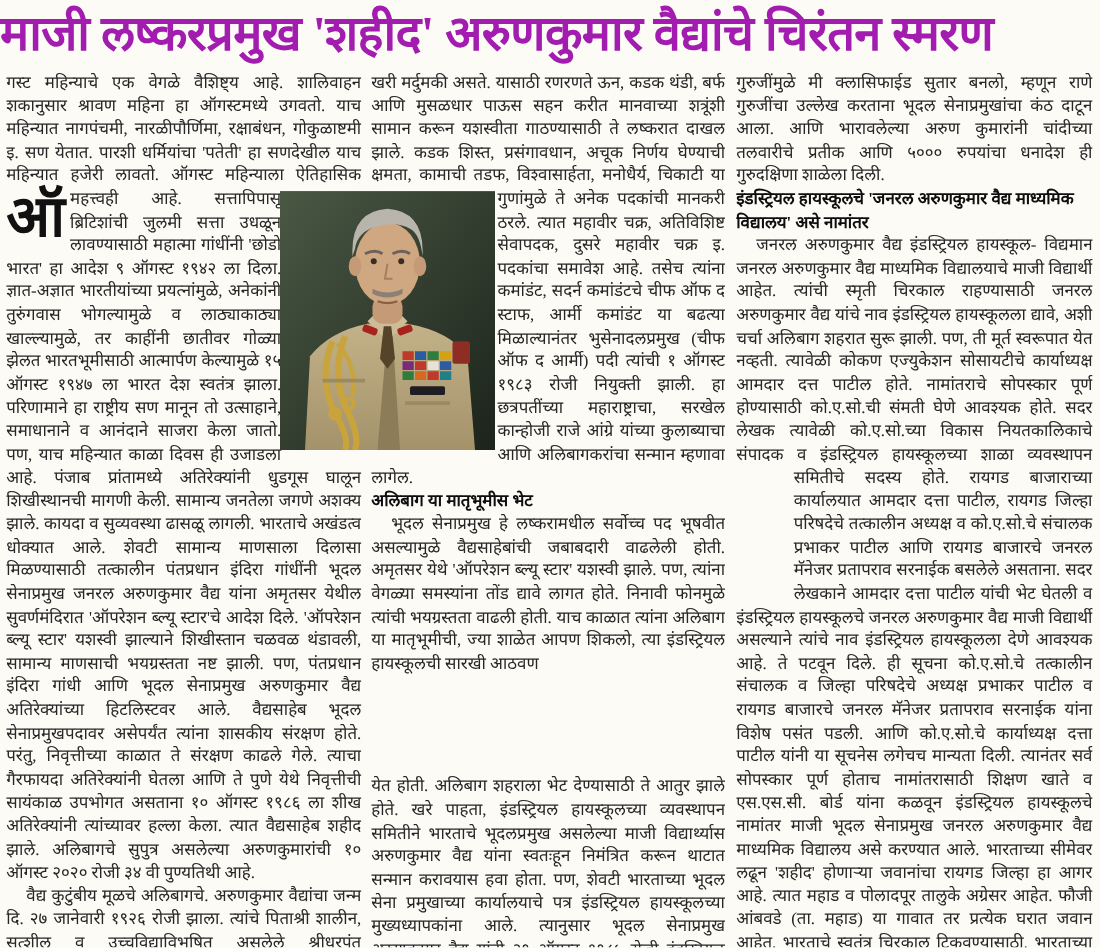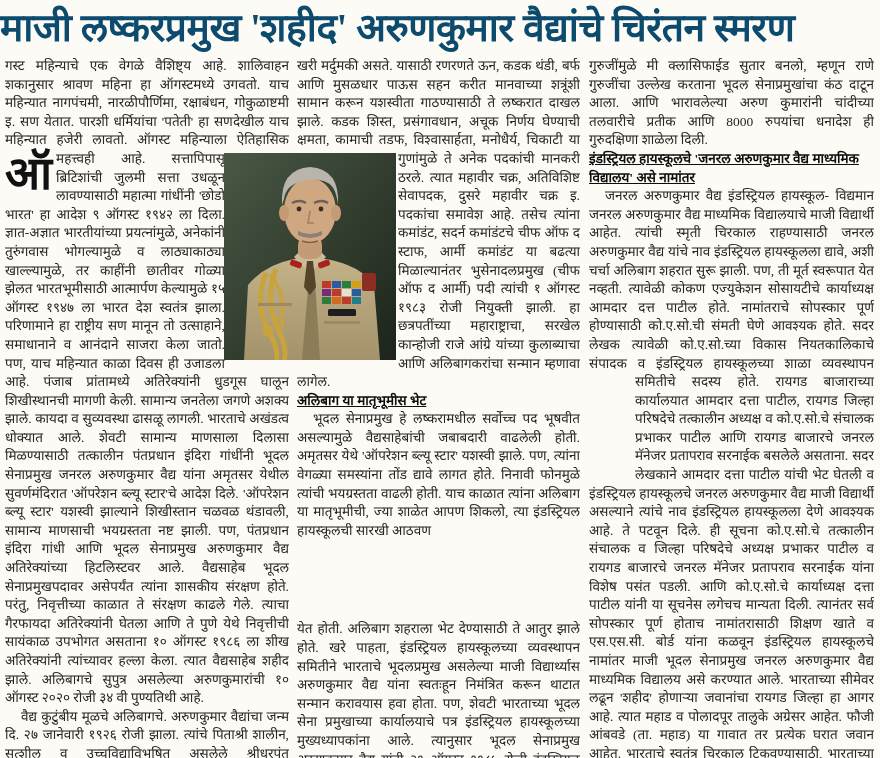--- a/index.html
+++ b/index.html
@@ -6,21 +6,21 @@
   body{
     width:880px;height:758px;position:relative;overflow:hidden;
     background:#fcfbf6;
     font-family:"Liberation Serif","DejaVu Serif",serif;
     color:#222;
   }
   .page{position:absolute;inset:0;}
   .headline{
     position:absolute;left:0;top:2px;width:736px;height:52px;
     text-align:left;font-size:39px;line-height:52px;font-weight:bold;
-    color:#0c4a6e;white-space:nowrap;letter-spacing:-0.5px;
+    color:#a21caf;white-space:nowrap;letter-spacing:-0.5px;
   }
   .col{
     position:absolute;top:57px;height:701px;overflow:hidden;
     font-size:13.5px;line-height:18.6px;text-align:justify;
     color:#262626;
   }
   .col p{margin:0;text-indent:0;}
   .col p.indent{text-indent:16px;}
   #col1{left:5px;width:284px;}
   #col2{left:297px;width:283px;}
@@ -30,21 +30,21 @@
     padding:2px 4px 0 0;
   }
   
   .sp-r0{float:right;width:0;height:96px;}
   .sp-r1{float:right;clear:right;width:64px;height:207px;}
   .sp-l0{float:left;width:0;height:96px;}
   .sp-l1{float:left;clear:left;width:101px;height:207px;}
   .sp-l2{float:left;width:0;height:330px;}
   .sp-l3{float:left;clear:left;width:46px;height:82px;}
   .ribbon-gap{height:80px;}
-  .subhead{font-weight:bold;color:#0e0e0e;text-align:left;text-decoration:underline;}
+  .subhead{font-weight:bold;color:#0e0e0e;text-align:left;}
   .photo{
     position:absolute;left:224px;top:153px;width:172px;height:207px;
     overflow:hidden;background:#2e3a2e;
   }
   .ribbon{
     position:absolute;left:300px;top:386px;width:342px;height:84px;
   }
 </style>
 </head>
 <body>
@@ -66,21 +66,21 @@
     <p><span>खरी मर्दुमकी असते. यासाठी रणरणते ऊन, कडक थंडी, बर्फ आणि मुसळधार पाऊस सहन करीत मानवाच्या शत्रूंशी सामान करून यशस्वीता गाठण्यासाठी ते लष्करात दाखल झाले. कडक शिस्त, प्रसंगावधान, अचूक निर्णय घेण्याची क्षमता, कामाची तडफ, विश्वासार्हता, मनोधैर्य, चिकाटी या गुणांमुळे ते अनेक पदकांची मानकरी ठरले. त्यात महावीर चक्र, अतिविशिष्ट सेवापदक, दुसरे महावीर चक्र इ. पदकांचा समावेश आहे. तसेच त्यांना कमांडंट, सदर्न कमांडंटचे चीफ ऑफ द स्टाफ, आर्मी कमांडंट या बढत्या मिळाल्यानंतर भुसेनादलप्रमुख (चीफ ऑफ द आर्मी) पदी त्यांची १ ऑगस्ट १९८३ रोजी नियुक्ती झाली. हा छत्रपतींच्या महाराष्ट्राचा, सरखेल कान्होजी राजे आंग्रे यांच्या कुलाब्याचा आणि अलिबागकरांचा सन्मान म्हणावा लागेल.</span></p>
     <p class="subhead">अलिबाग या मातृभूमीस भेट</p>
     <p class="indent"><span>भूदल सेनाप्रमुख हे लष्करामधील सर्वोच्च पद भूषवीत असल्यामुळे वैद्यसाहेबांची जबाबदारी वाढलेली होती. अमृतसर येथे 'ऑपरेशन ब्ल्यू स्टार' यशस्वी झाले. पण, त्यांना वेगळ्या समस्यांना तोंड द्यावे लागत होते. निनावी फोनमुळे त्यांची भयग्रस्तता वाढली होती. याच काळात त्यांना अलिबाग या मातृभूमीची, ज्या शाळेत आपण शिकलो, त्या इंडस्ट्रियल हायस्कूलची सारखी आठवण</span></p>
     <div class="ribbon-gap"></div>
     <p><span>येत होती. अलिबाग शहराला भेट देण्यासाठी ते आतुर झाले होते. खरे पाहता, इंडस्ट्रियल हायस्कूलच्या व्यवस्थापन समितीने भारताचे भूदलप्रमुख असलेल्या माजी विद्यार्थ्यास अरुणकुमार वैद्य यांना स्वतःहून निमंत्रित करून थाटात सन्मान करावयास हवा होता. पण, शेवटी भारताच्या भूदल सेना प्रमुखाच्या कार्यालयाचे पत्र इंडस्ट्रियल हायस्कूलच्या मुख्यध्यापकांना आले. त्यानुसार भूदल सेनाप्रमुख अरुणकुमार वैद्य यांनी २९ ऑगस्ट १९८५ रोजी इंडस्ट्रियल हायस्कूलला भेट दिली. भेट फक्त मोजून १५ मिनिटांची होती. लष्करी अधिकारी, त्यांच्या पिंगट हिरव्या रंगाच्या गाड्यांचा ताफा, अन्य अधिकाऱ्यांचा लवाजमा यामुळे अलिबाग शहर लष्करमय झाले होते. प्रारंभी कोकण एज्युकेशन सोसायटीचे कार्याध्यक्ष तथा आमदार दत्ता पाटील यांनी भारताच्या भूदलप्रमुखांचे स्वागत करून छोटेखानी सत्कार केला. यावेळी सत्कारमूर्ती वैद्यसाहेब म्हणाले, आज माझ्या शाळेने केलेला माझा सत्कार आणि माझ्या जुन्या मित्रांचा सहवास पाहून मी पूर्णतः भारावून गेलो आहे. या शाळेतील गुरुजींनी मला जे धडे शिकविले, जी शिस्त अंगी बाणवली, त्यामुळे माझा भावी काळ उज्ज्वल ठरला. येथील कारपेंटरी बीर्व्हींगच्या कलेमुळे मला वेगळी दिशा मिळाली. मी भारताचा भूसेनादल प्रमुख होऊ शकलो, राणे गुरुजींनी अरुणकुमारांना घडवले. राणे</span></p>
   </div>
 
   <div class="col" id="col3">
     <span class="sp-l2"></span>
       <span class="sp-l3"></span>
-    <p><span>गुरुजींमुळे मी क्लासिफाईड सुतार बनलो, म्हणून राणे गुरुजींचा उल्लेख करताना भूदल सेनाप्रमुखांचा कंठ दाटून आला. आणि भारावलेल्या अरुण कुमारांनी चांदीच्या तलवारीचे प्रतीक आणि 8000 रुपयांचा धनादेश ही गुरुदक्षिणा शाळेला दिली.</span></p>
+    <p><span>गुरुजींमुळे मी क्लासिफाईड सुतार बनलो, म्हणून राणे गुरुजींचा उल्लेख करताना भूदल सेनाप्रमुखांचा कंठ दाटून आला. आणि भारावलेल्या अरुण कुमारांनी चांदीच्या तलवारीचे प्रतीक आणि ५००० रुपयांचा धनादेश ही गुरुदक्षिणा शाळेला दिली.</span></p>
     <p class="subhead">इंडस्ट्रियल हायस्कूलचे 'जनरल अरुणकुमार वैद्य माध्यमिक विद्यालय' असे नामांतर</p>
     <p class="indent"><span>जनरल अरुणकुमार वैद्य इंडस्ट्रियल हायस्कूल- विद्यमान जनरल अरुणकुमार वैद्य माध्यमिक विद्यालयाचे माजी विद्यार्थी आहेत. त्यांची स्मृती चिरकाल राहण्यासाठी जनरल अरुणकुमार वैद्य यांचे नाव इंडस्ट्रियल हायस्कूलला द्यावे, अशी चर्चा अलिबाग शहरात सुरू झाली. पण, ती मूर्त स्वरूपात येत नव्हती. त्यावेळी कोकण एज्युकेशन सोसायटीचे कार्याध्यक्ष आमदार दत्त पाटील होते. नामांतराचे सोपस्कार पूर्ण होण्यासाठी को.ए.सो.ची संमती घेणे आवश्यक होते. सदर लेखक त्यावेळी को.ए.सो.च्या विकास नियतकालिकाचे संपादक व इंडस्ट्रियल हायस्कूलच्या शाळा व्यवस्थापन समितीचे सदस्य होते. रायगड बाजाराच्या कार्यालयात आमदार दत्ता पाटील, रायगड जिल्हा परिषदेचे तत्कालीन अध्यक्ष व को.ए.सो.चे संचालक प्रभाकर पाटील आणि रायगड बाजारचे जनरल मॅनेजर प्रतापराव सरनाईक बसलेले असताना. सदर लेखकाने आमदार दत्ता पाटील यांची भेट घेतली व इंडस्ट्रियल हायस्कूलचे जनरल अरुणकुमार वैद्य माजी विद्यार्थी असल्याने त्यांचे नाव इंडस्ट्रियल हायस्कूलला देणे आवश्यक आहे. ते पटवून दिले. ही सूचना को.ए.सो.चे तत्कालीन संचालक व जिल्हा परिषदेचे अध्यक्ष प्रभाकर पाटील व रायगड बाजारचे जनरल मॅनेजर प्रतापराव सरनाईक यांना विशेष पसंत पडली. आणि को.ए.सो.चे कार्याध्यक्ष दत्ता पाटील यांनी या सूचनेस लगेचच मान्यता दिली. त्यानंतर सर्व सोपस्कार पूर्ण होताच नामांतरासाठी शिक्षण खाते व एस.एस.सी. बोर्ड यांना कळवून इंडस्ट्रियल हायस्कूलचे नामांतर माजी भूदल सेनाप्रमुख जनरल अरुणकुमार वैद्य माध्यमिक विद्यालय असे करण्यात आले. भारताच्या सीमेवर लढून 'शहीद' होणाऱ्या जवानांचा रायगड जिल्हा हा आगर आहे. त्यात महाड व पोलादपूर तालुके अग्रेसर आहेत. फौजी आंबवडे (ता. महाड) या गावात तर प्रत्येक घरात जवान आहेत. भारताचे स्वतंत्र चिरकाल टिकवण्यासाठी, भारताच्या स्वातंत्र्याला नख लावू इच्छिणाऱ्या शत्रूंचा पर्दाफाश करण्यासाठी अनेक जवान सीमेवर लढले व शहीद झाले. सरकारी माहितीनुसार, आजपर्यंत शहीद झालेल्या जवानांची संख्या ५० पर्यंत आहे.</span></p>
 
   </div>
 
   <div class="photo">
     <svg width="172" height="207" viewBox="0 0 172 207" xmlns="http://www.w3.org/2000/svg">
       <defs>
         <linearGradient id="bg" x1="0" y1="0" x2="1" y2="1">
           <stop offset="0" stop-color="#4a5844"></stop>

